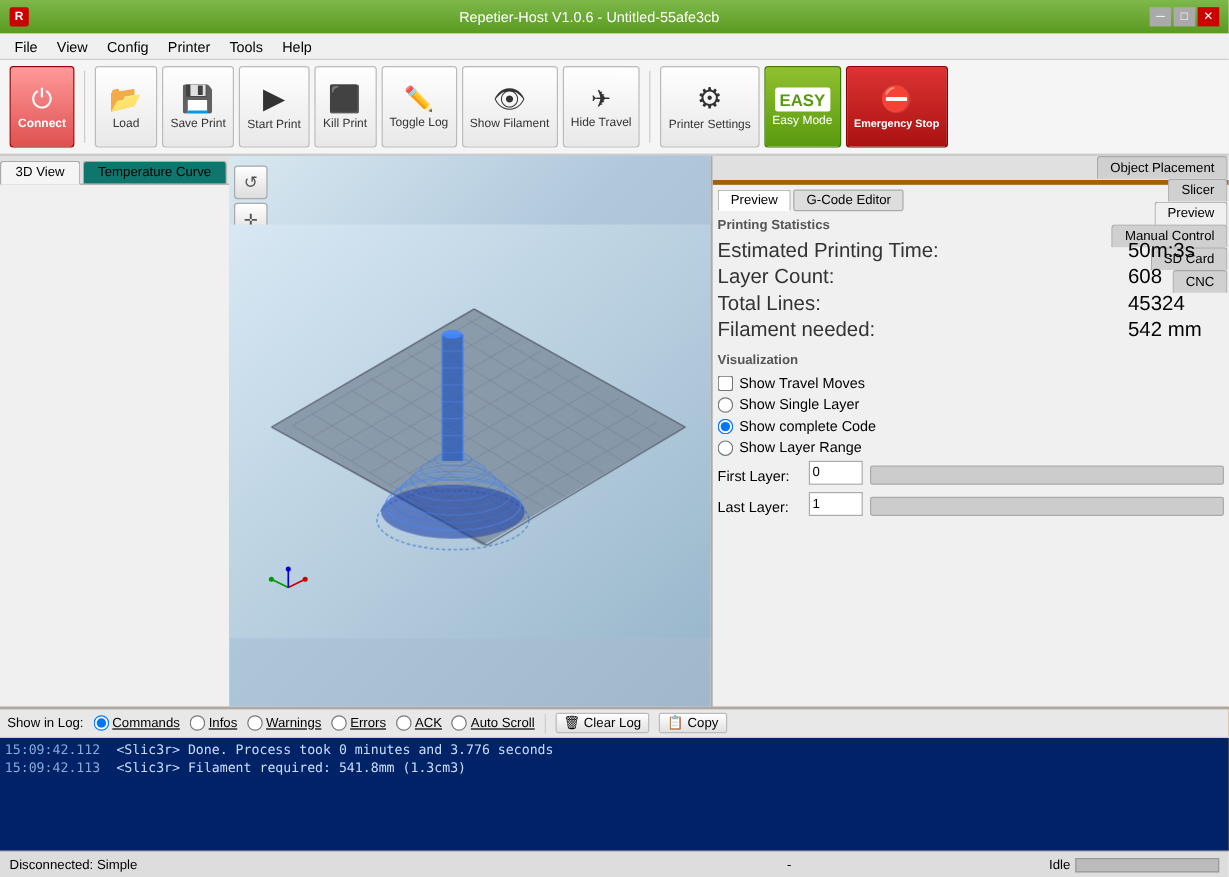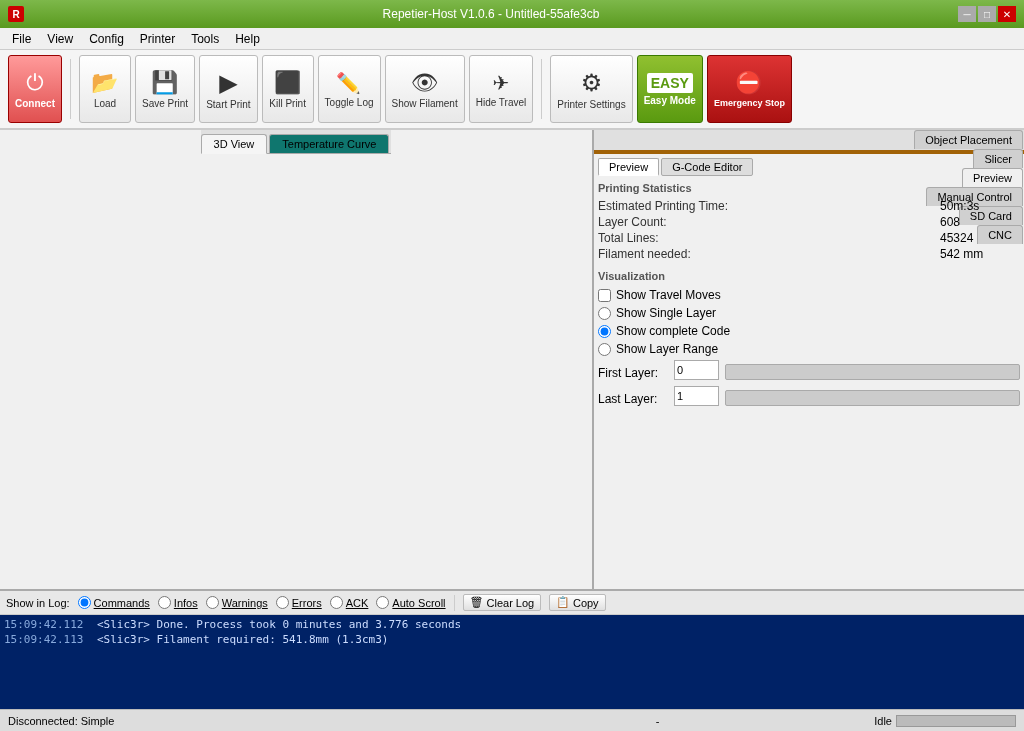--- a/index.html
+++ b/index.html
@@ -69,40 +69,39 @@
       color: #333;
       text-align: center;
     }
     .toolbar-btn .icon { font-size: 22px; margin-bottom: 2px; }
     .toolbar-sep { width: 1px; height: 60px; background: #ccc; margin: 0 4px; }
 
     .connect-btn { background: linear-gradient(to bottom, #ff9a9a, #e05050); border-color: #900; }
     .connect-btn .icon { color: white; }
 
     .easy-btn { background: linear-gradient(to bottom, #90c030, #5a9a10); border-color: #3a7a00; }
-    .easy-btn span.label { color: white; font-weight: bold; }
+    .easy-btn span.label { color: white; font-weight: normal; }
     .easy-btn .icon { color: white; }
 
     .emergency-btn { background: linear-gradient(to bottom, #dd3333, #aa1111); border-color: #880000; }
     .emergency-btn .label { color: white; font-weight: bold; font-size: 9px; }
 
     
     #main {
       display: flex;
       flex: 1;
       overflow: hidden;
     }
 
     
     #left-panel {
       flex: 1;
       display: flex;
-      flex-direction: column;
+      flex-direction: row;
       border-right: 2px solid #aaa;
-      align-items: center;
     }
 
     #view-tabs {
       display: flex;
       background: #e0e0e0;
       border-bottom: 1px solid #aaa;
       height: 24px;
       align-items: flex-end;
       flex-shrink: 0;
     }
@@ -217,21 +216,21 @@
 
     .stats-section { margin-bottom: 8px; }
     .stats-title {
       font-size: 11px; font-weight: bold; color: #555;
       margin-bottom: 4px;
     }
     .stat-row {
       display: flex;
       justify-content: space-between;
       padding: 1px 0;
-      font-size: 12px;
+      font-size: 17px;
     }
     .stat-label { color: #333; }
     .stat-value { color: #000; font-weight: 500; min-width: 80px; }
 
     .viz-section { margin-top: 0; }
     .viz-title { font-size: 11px; font-weight: bold; color: #555; margin-bottom: 6px; }
 
     .radio-row {
       display: flex;
       align-items: center;

